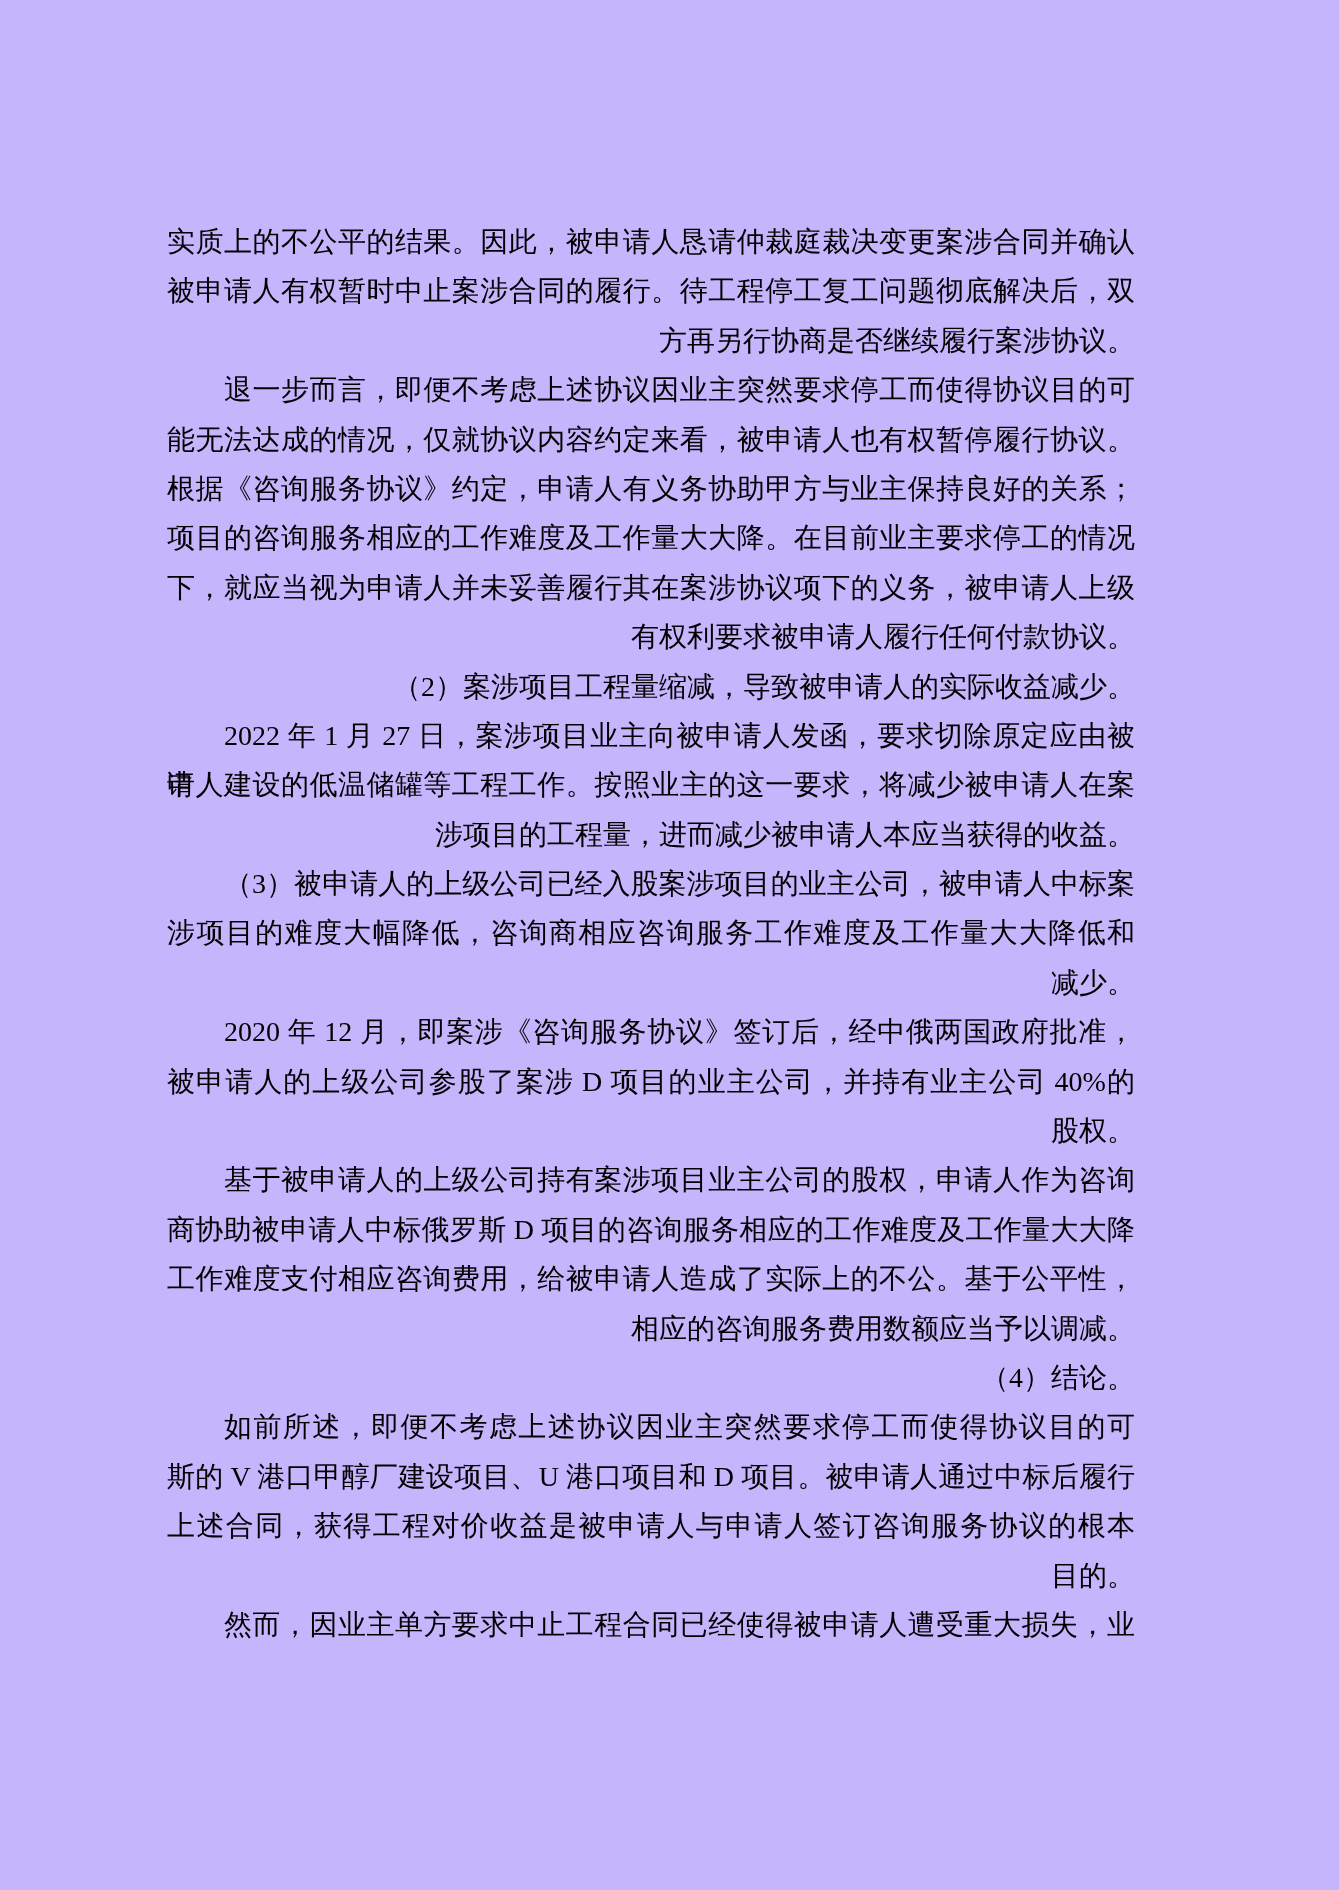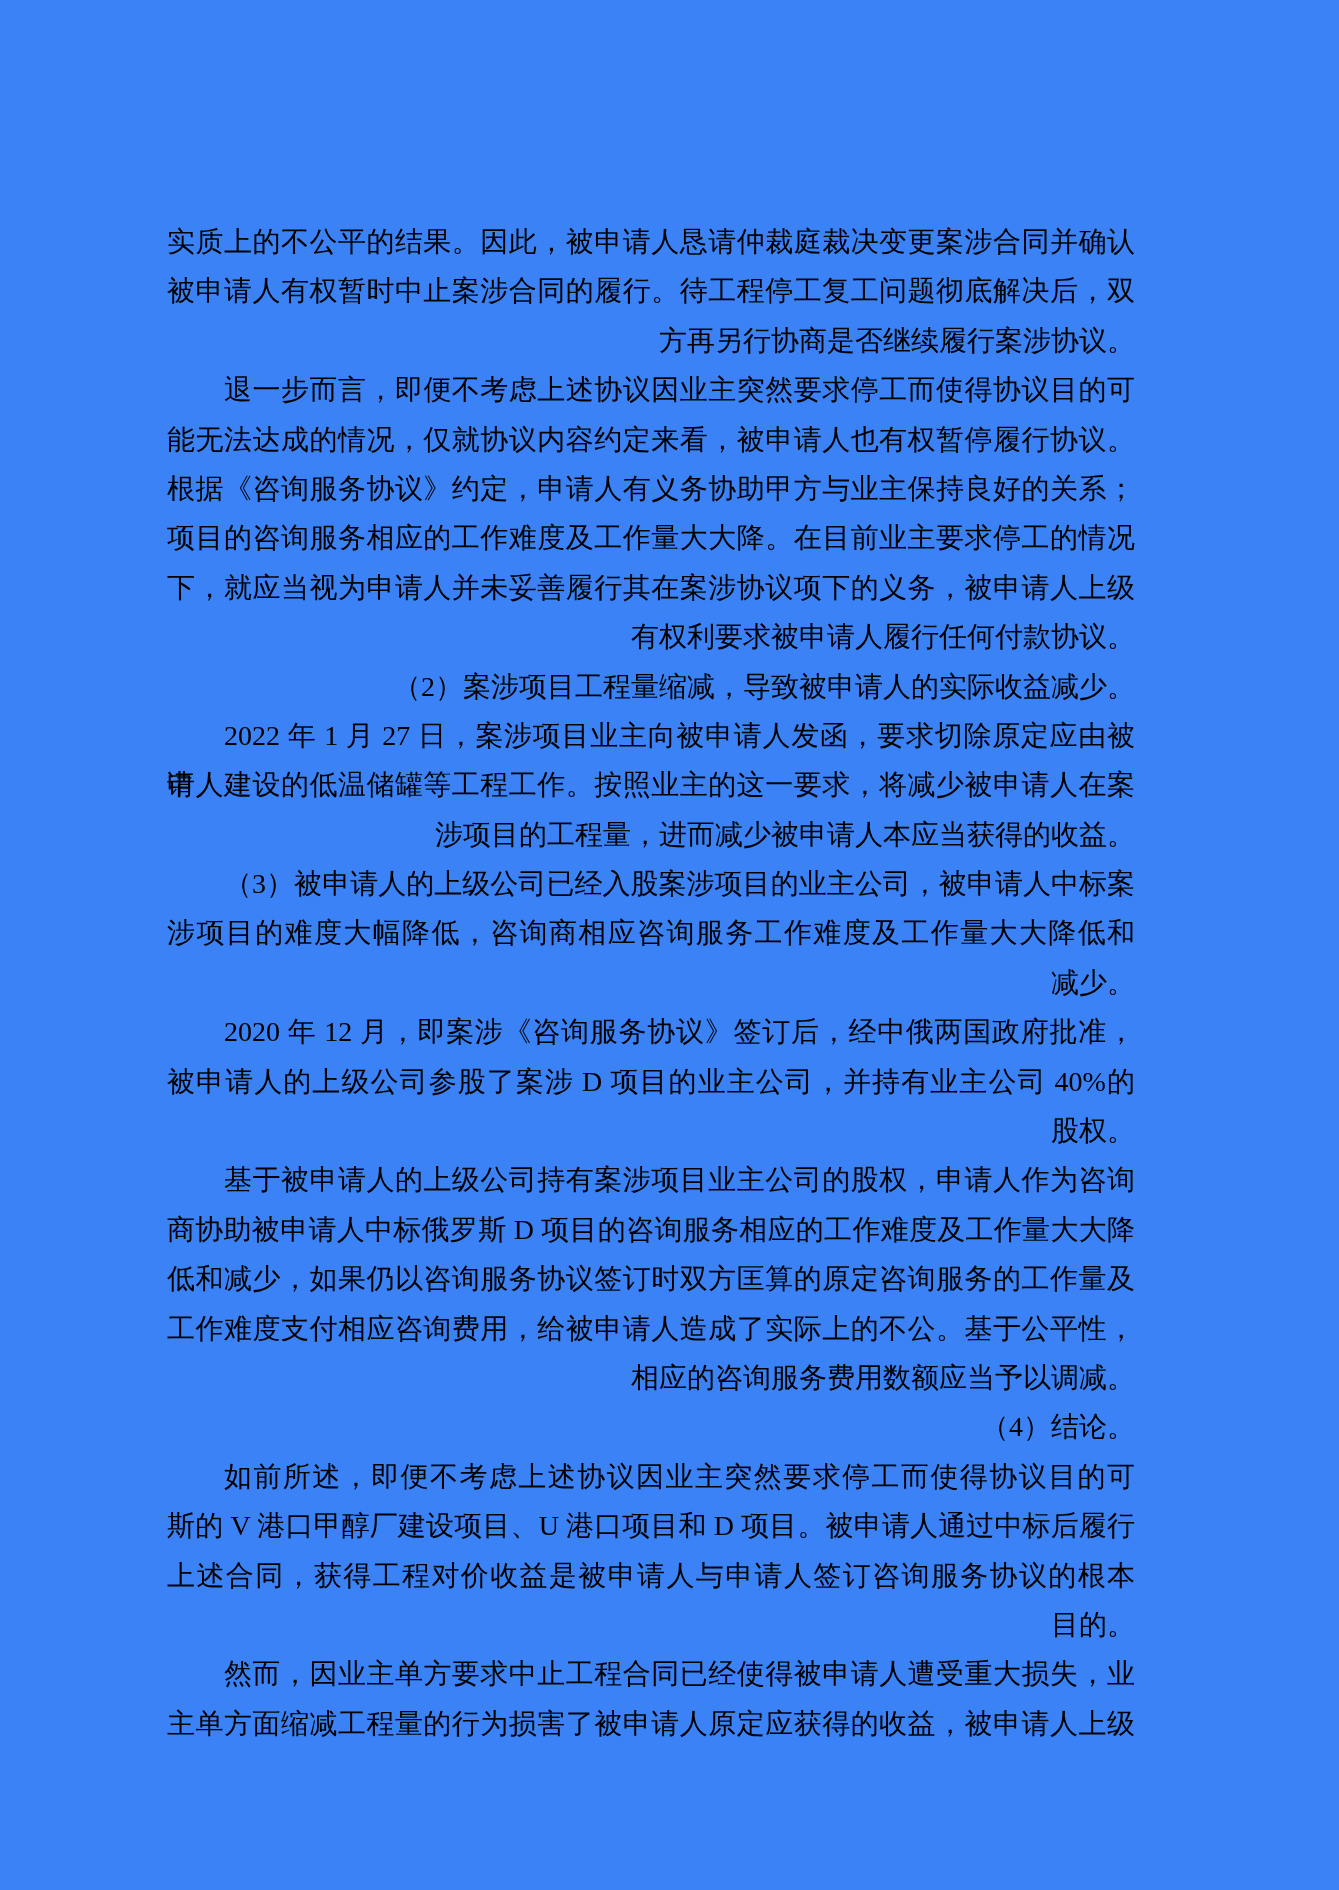--- a/index.html
+++ b/index.html
@@ -13,21 +13,21 @@
     position: relative;
     font-family: "Liberation Serif", "DejaVu Serif", serif;
     color: #000000;
     overflow: hidden;
   }
   .page {
     position: absolute;
     left: 0; top: 0;
     width: 1339px;
     height: 1890px;
-    background: #3b82f6;
+    background: #c4b5fd;
   }
   .textblock {
     position: absolute;
     left: 167px;
     top: 217px;
     width: 968px;
   }
   .ln {
     font-size: 28px;
     line-height: 49.4px;
@@ -64,24 +64,22 @@
     <div class="ln j">请人建设的低温储罐等工程工作。按照业主的这一要求，将减少被申请人在案</div>
     <div class="ln">涉项目的工程量，进而减少被申请人本应当获得的收益。</div>
     <div class="ln j ind">（3）被申请人的上级公司已经入股案涉项目的业主公司，被申请人中标案</div>
     <div class="ln j">涉项目的难度大幅降低，咨询商相应咨询服务工作难度及工作量大大降低和</div>
     <div class="ln">减少。</div>
     <div class="ln j ind">2020 年 12 月，即案涉《咨询服务协议》签订后，经中俄两国政府批准，</div>
     <div class="ln j">被申请人的上级公司参股了案涉 D 项目的业主公司，并持有业主公司 40%的</div>
     <div class="ln">股权。</div>
     <div class="ln j ind">基于被申请人的上级公司持有案涉项目业主公司的股权，申请人作为咨询</div>
     <div class="ln j">商协助被申请人中标俄罗斯 D 项目的咨询服务相应的工作难度及工作量大大降</div>
-    <div class="ln j">低和减少，如果仍以咨询服务协议签订时双方匡算的原定咨询服务的工作量及</div>
     <div class="ln j">工作难度支付相应咨询费用，给被申请人造成了实际上的不公。基于公平性，</div>
     <div class="ln">相应的咨询服务费用数额应当予以调减。</div>
     <div class="ln ind">（4）结论。</div>
     <div class="ln j ind">如前所述，即便不考虑上述协议因业主突然要求停工而使得协议目的可</div>
     <div class="ln j">斯的 V 港口甲醇厂建设项目、U 港口项目和 D 项目。被申请人通过中标后履行</div>
     <div class="ln j">上述合同，获得工程对价收益是被申请人与申请人签订咨询服务协议的根本</div>
     <div class="ln">目的。</div>
     <div class="ln j ind">然而，因业主单方要求中止工程合同已经使得被申请人遭受重大损失，业</div>
-    <div class="ln j">主单方面缩减工程量的行为损害了被申请人原定应获得的收益，被申请人上级</div>
   </div>
 </div>
 
 </body></html>

